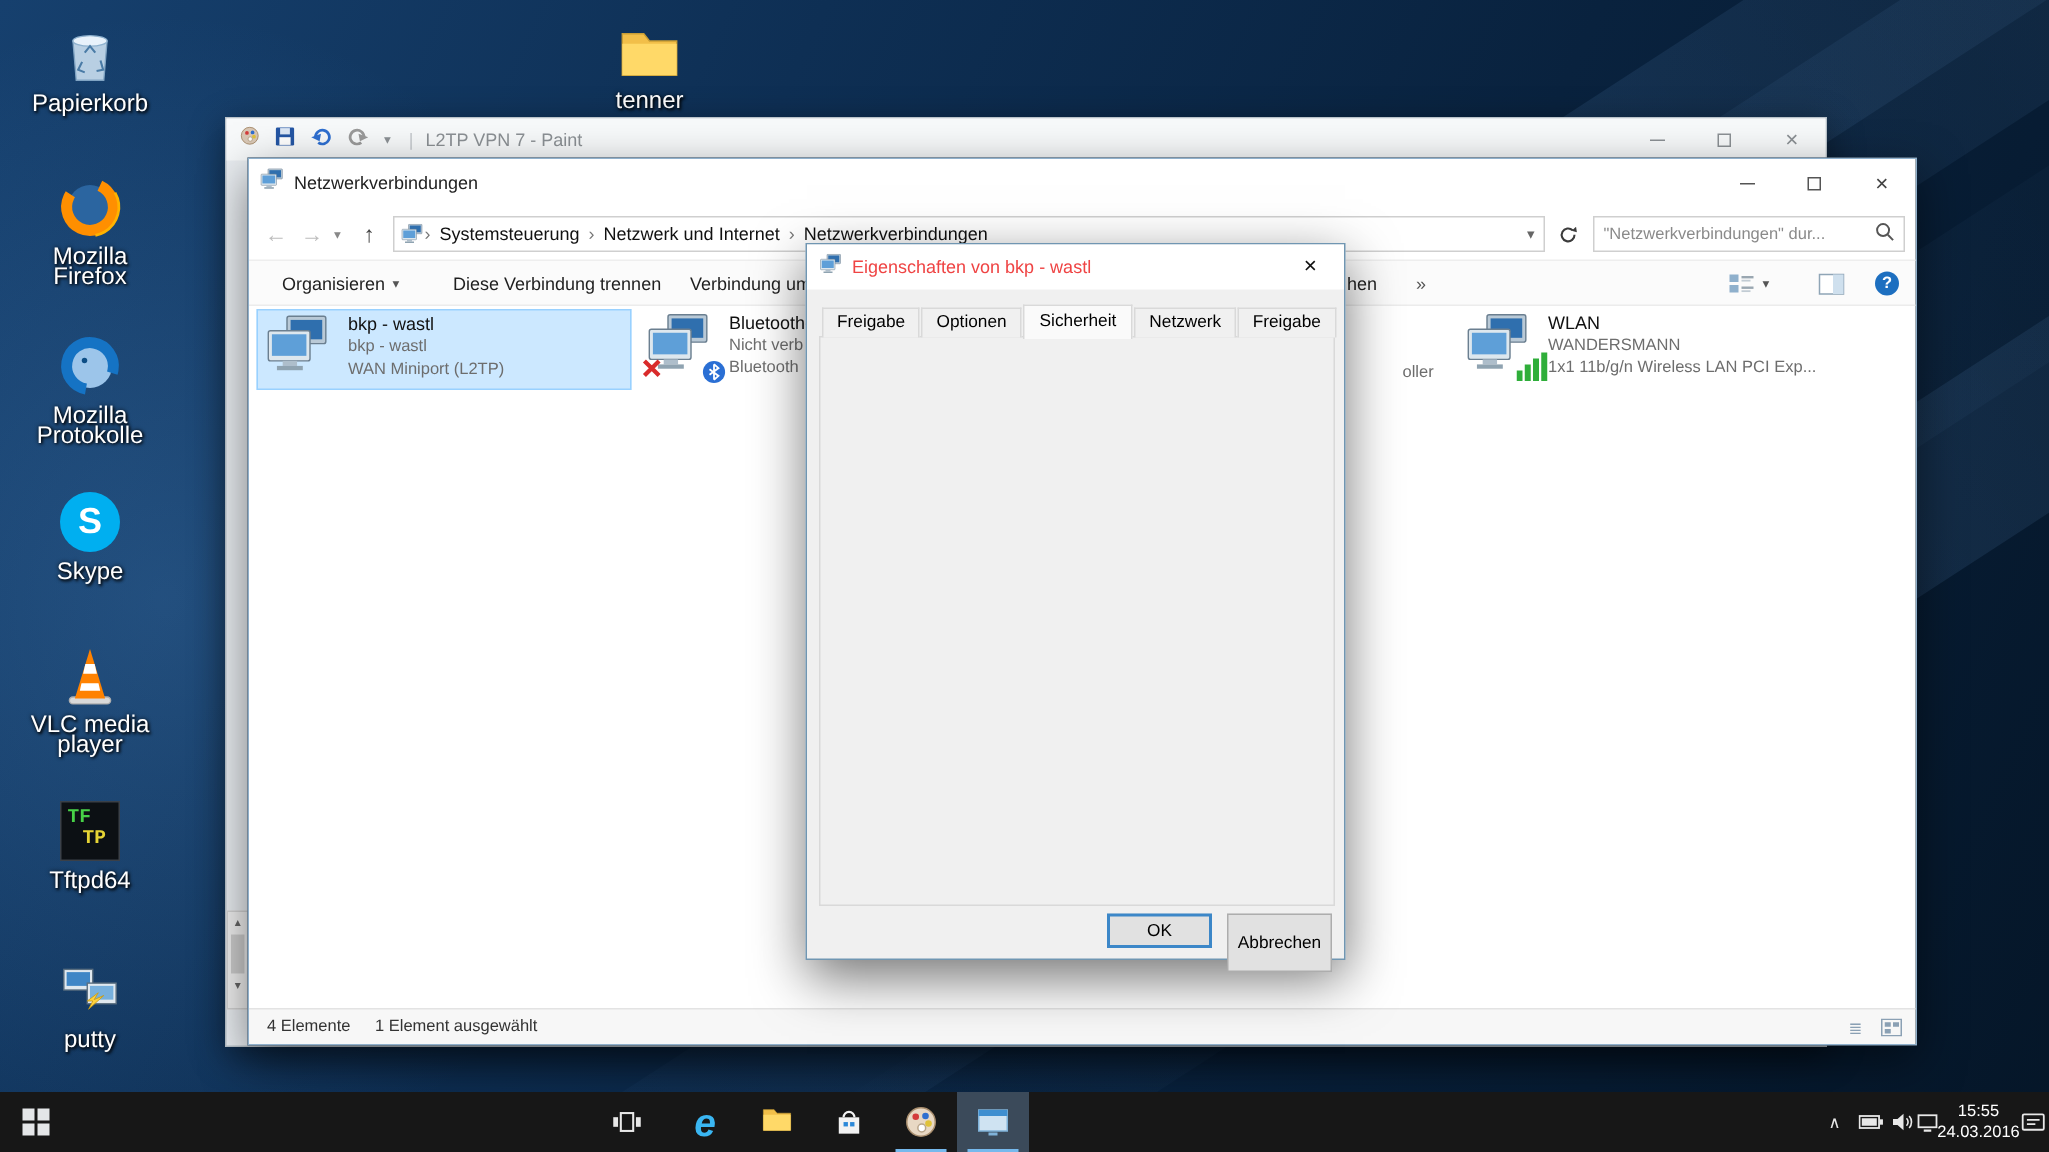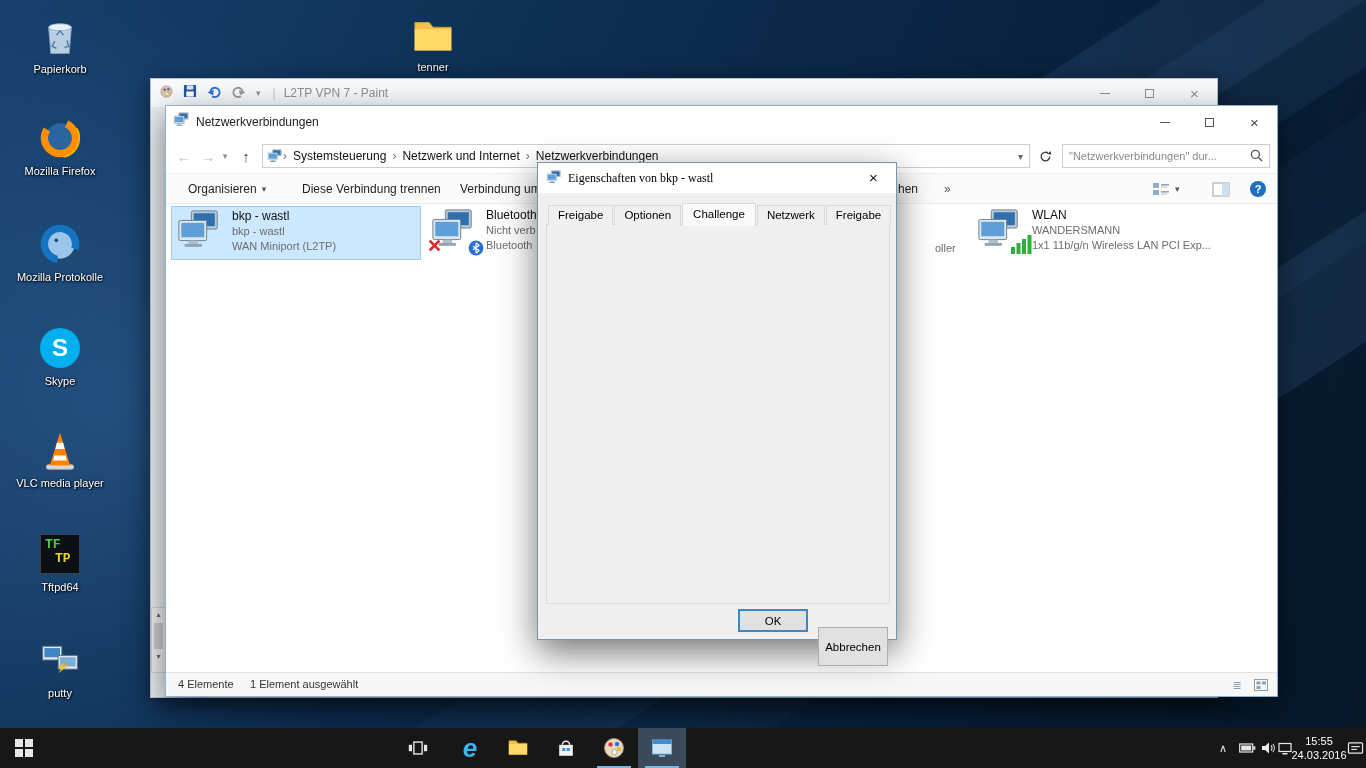--- a/index.html
+++ b/index.html
@@ -11,21 +11,21 @@
       radial-gradient(ellipse 480px 560px at 110px 400px, rgba(96,166,235,0.22), rgba(96,166,235,0) 70%),
       linear-gradient(115deg,#16406e 0%, #0e2f54 32%, #09223e 62%, #051628 100%);
   }
   .beam { position:absolute; width:1700px; height:110px;
     background:linear-gradient(90deg, rgba(130,190,255,0) 0%, rgba(130,190,255,0.10) 50%, rgba(130,190,255,0) 100%);
     transform:rotate(-33deg); transform-origin:left top; }
 
   
   .dicon { position:absolute; width:96px; text-align:center; z-index:5; cursor:pointer; }
   .dicon .ic { width:48px; height:48px; margin:0 auto; display:flex; align-items:center; justify-content:center; }
-  .dicon .lbl { margin-top:3px; font-size:11px; color:#fff; text-shadow:1px 1px 2px rgba(0,0,0,.95), 0 0 3px rgba(0,0,0,.8); line-height:13px; }
+  .dicon .lbl { margin-top:3px; font-size:16px; color:#fff; text-shadow:1px 1px 2px rgba(0,0,0,.95), 0 0 3px rgba(0,0,0,.8); line-height:13px; }
   .circle-letter { width:40px; height:40px; border-radius:50%; display:flex; align-items:center; justify-content:center; color:#fff; font-weight:bold; font-size:24px; }
 
   
   .winbtns { display:flex; height:100%; margin-left:auto; }
   .winbtn { width:45px; height:100%; display:flex; align-items:center; justify-content:center; color:#444; }
   .minbar { width:10px; height:1px; background:#555; }
   .maxbox { width:9px; height:9px; border:1px solid #555; }
   .closex { font-size:15px; line-height:1; }
 
   
@@ -66,21 +66,21 @@
   .badge-bars { position:absolute; right:-8px; bottom:0; }
   #covered-frag { position:absolute; left:733px; top:38px; font-size:11px; color:#6d6d6d;margin-left:36px; }
   #ex-status { position:absolute; left:0; bottom:0; right:0; height:24px; background:#f7f7f7; border-top:1px solid #e3e3e3; font-size:11px; color:#333; }
   #ex-status .stxt { position:absolute; top:5px; }
   .statico { position:absolute; top:4px; width:18px; height:16px; display:flex; align-items:center; justify-content:center; color:#8aa0b4; font-size:11px; }
 
   
   #properties-dialog { position:absolute; left:537px; top:162px; width:360px; height:478px; background:#f0f0f0;
     border:1px solid #7096b2; box-shadow:0 12px 34px rgba(0,0,0,.55); z-index:30; font-size:11.5px; color:#000; }
   #dlg-titlebar { position:absolute; left:0; top:0; right:0; height:30px; background:#fff; display:flex; align-items:center; padding-left:8px; }
-  #dlg-title { font-size:12px; color:#000000; margin-left:6px;font-family:Liberation Serif, serif; }
+  #dlg-title { font-size:12px; color:#ef4444; margin-left:6px; }
   #dlg-close { position:absolute; right:0; top:0; width:45px; height:29px; display:flex; align-items:center; justify-content:center; font-size:15px; color:#111; }
   .tabstrip { position:absolute; left:10px; top:39px; display:flex; align-items:flex-end; z-index:3; }
   .tab { padding:3px 9px 4px; background:#f0f0f0; border:1px solid #d9d9d9; border-bottom:none; margin-right:1px; font-size:11.5px; }
   .tab.active { background:#fafafa; padding:4px 10px 6px; position:relative; top:1px; z-index:4; }
   #tab-panel { position:absolute; left:8px; top:61px; width:344px; height:380px; background:#f0f0f0; border:1px solid #d9d9d9; z-index:2; }
   .dlg-label { position:absolute; font-size:11.5px; }
   .combo { position:absolute; height:22px; background:#fff; border:1px solid #8a8a8a; display:flex; align-items:center; font-size:11.5px; padding:0 18px 0 5px; white-space:nowrap; overflow:hidden; }
   .combo .chev { position:absolute; right:4px; top:4px; color:#444; font-size:10px; }
   .combo.focusring { border-color:#5e96c8; }
   .combo.disabled { background:#ededed; border-color:#c6c6c6; color:#888; }
@@ -446,21 +446,21 @@
     <span><svg width="16" height="15" viewBox="0 0 48 44">
           <use href="#sym-net"></use>
         </svg></span>
     <span id="dlg-title">Eigenschaften von bkp - wastl</span>
   </div>
   <div id="dlg-close">×</div>
 
   <div class="tabstrip">
     <div class="tab">Freigabe</div>
     <div class="tab">Optionen</div>
-    <div class="tab active">Challenge</div>
+    <div class="tab active">Sicherheit</div>
     <div class="tab">Netzwerk</div>
     <div class="tab">Freigabe</div>
   </div>
   <div id="tab-panel"></div>
 
   <span class="dlg-label" style="left:20px; top:68px;">VPN-Typ:</span>
   <div class="combo focusring" style="left:20px; top:81px; width:320px;">
     <span>Layer-2-Tunneling-Protokoll mit IPsec (L2TP/IPsec)</span>
     <span class="chev">▾</span>
   </div>
@@ -502,21 +502,21 @@
       <span class="chk checked"></span>
       <span>Microsoft CHAP, Version 2 (MS-CHAP v2)</span>
     </div>
     <div class="optrow" style="left:38px; top:211px; width:272px;">
       <span class="chk"></span>
       <span>Automatisch eigenen Windows-Anmeldenamen und Kennwort (und Domäne, falls vorhanden) verwenden</span>
     </div>
   </div>
 
   <div class="btn default" style="left:200px; top:446px; width:70px; height:23px;">OK</div>
-  <div class="btn" style="left:280px; top:464px; width:70px; height:39px;">Abbrechen</div>
+  <div class="btn" style="left:280px; top:446px; width:70px; height:39px;">Abbrechen</div>
 </div>
 
 <div id="taskbar">
   <div id="start-btn">
     <span class="winlogo">
         <span></span>
         <span></span>
         <span></span>
         <span></span>
       </span>

